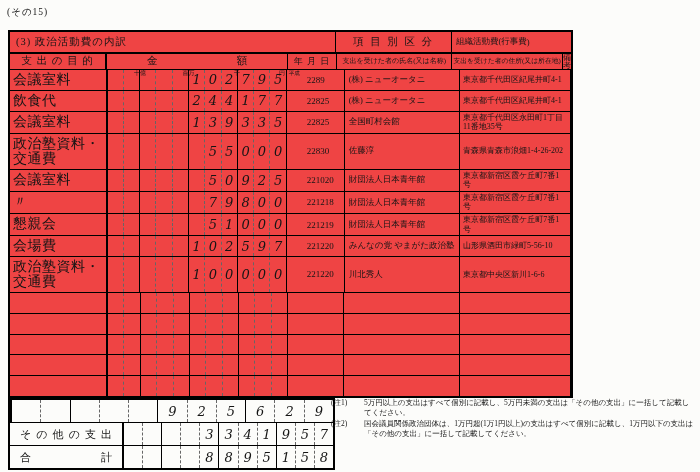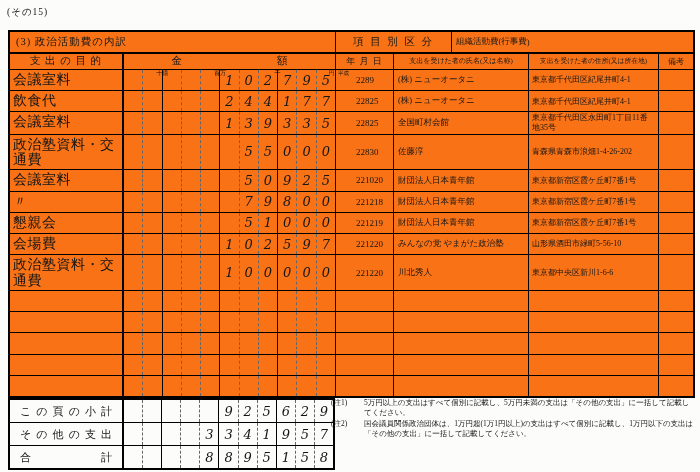--- a/index.html
+++ b/index.html
@@ -5,22 +5,22 @@
   html,body{margin:0;padding:0}
   body{
     width:700px;height:472px;position:relative;overflow:hidden;
     background:#fcfcfa;color:#151515;
     font-family:"Liberation Serif","DejaVu Serif",serif;
   }
   *{box-sizing:border-box}
   .corner{position:absolute;left:7px;top:6px;font-size:9.5px;letter-spacing:1px}
 
   
-  .tbl{position:absolute;left:8px;top:30px;width:687px;height:368px;
-       border:2px solid #000;display:flex;flex-direction:column;background:#f97316}
+  .tbl{position:absolute;left:8px;top:30px;width:565px;height:368px;
+       border:2px solid #000;display:flex;flex-direction:column;background:#ef4444}
   .hrow1{height:22px;display:flex;border-bottom:2px solid #000}
   .h-title{width:325px;display:flex;align-items:center;padding-left:6px;
            font-size:10.5px;letter-spacing:1px}
   .h-cat{width:116px;border-left:1.5px solid #000;display:flex;align-items:center;
          justify-content:center;font-size:10.5px;letter-spacing:2px}
   .h-catval{flex:1;border-left:1.5px solid #000;display:flex;align-items:center;
             font-size:8.5px;padding:0 4px;justify-content:flex-start}
   .hrow2{height:16px;display:flex;border-bottom:1.5px solid #000;font-size:9px}
   .hc{display:flex;align-items:center;justify-content:center;text-align:center;line-height:1}
   .c-purpose{width:112px}
@@ -451,23 +451,20 @@
     </div>
     <div class="c-name name"></div>
     <div class="c-addr addr"></div>
     <div class="c-note note-cell"></div>
   </div>
 </div>
 </div>
 
 <div class="sum">
   <div class="srow">
-    <div class="slabel">
-        <span>この頁の小計</span>
-      </div>
     <div class="samt amt">
         <div class="dcell"></div>
         <div class="dcell"></div>
         <div class="dcell g"></div>
         <div class="dcell"></div>
         <div class="dcell"></div>
         <div class="dcell g">9</div>
         <div class="dcell">2</div>
         <div class="dcell">5</div>
         <div class="dcell g">6</div>

